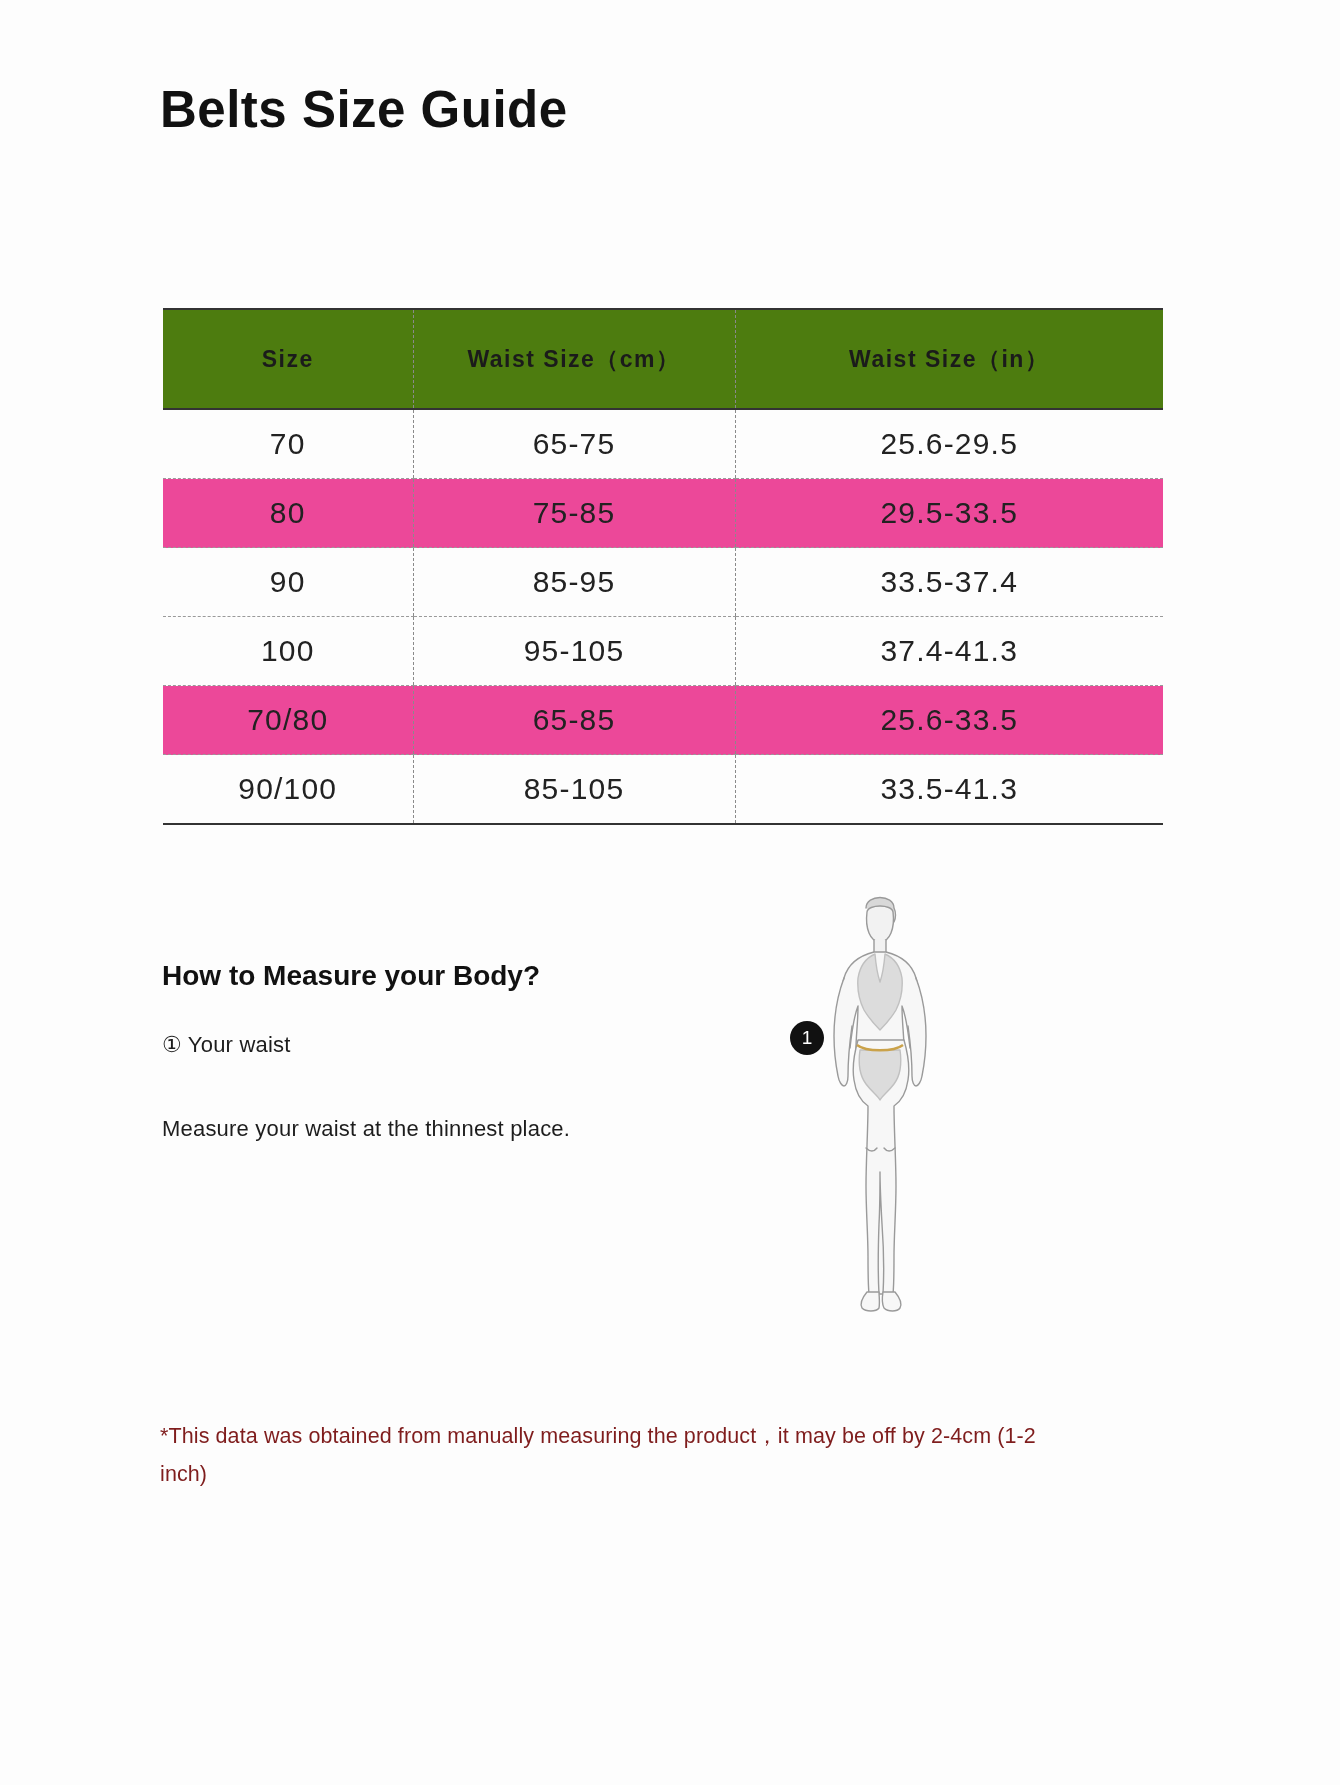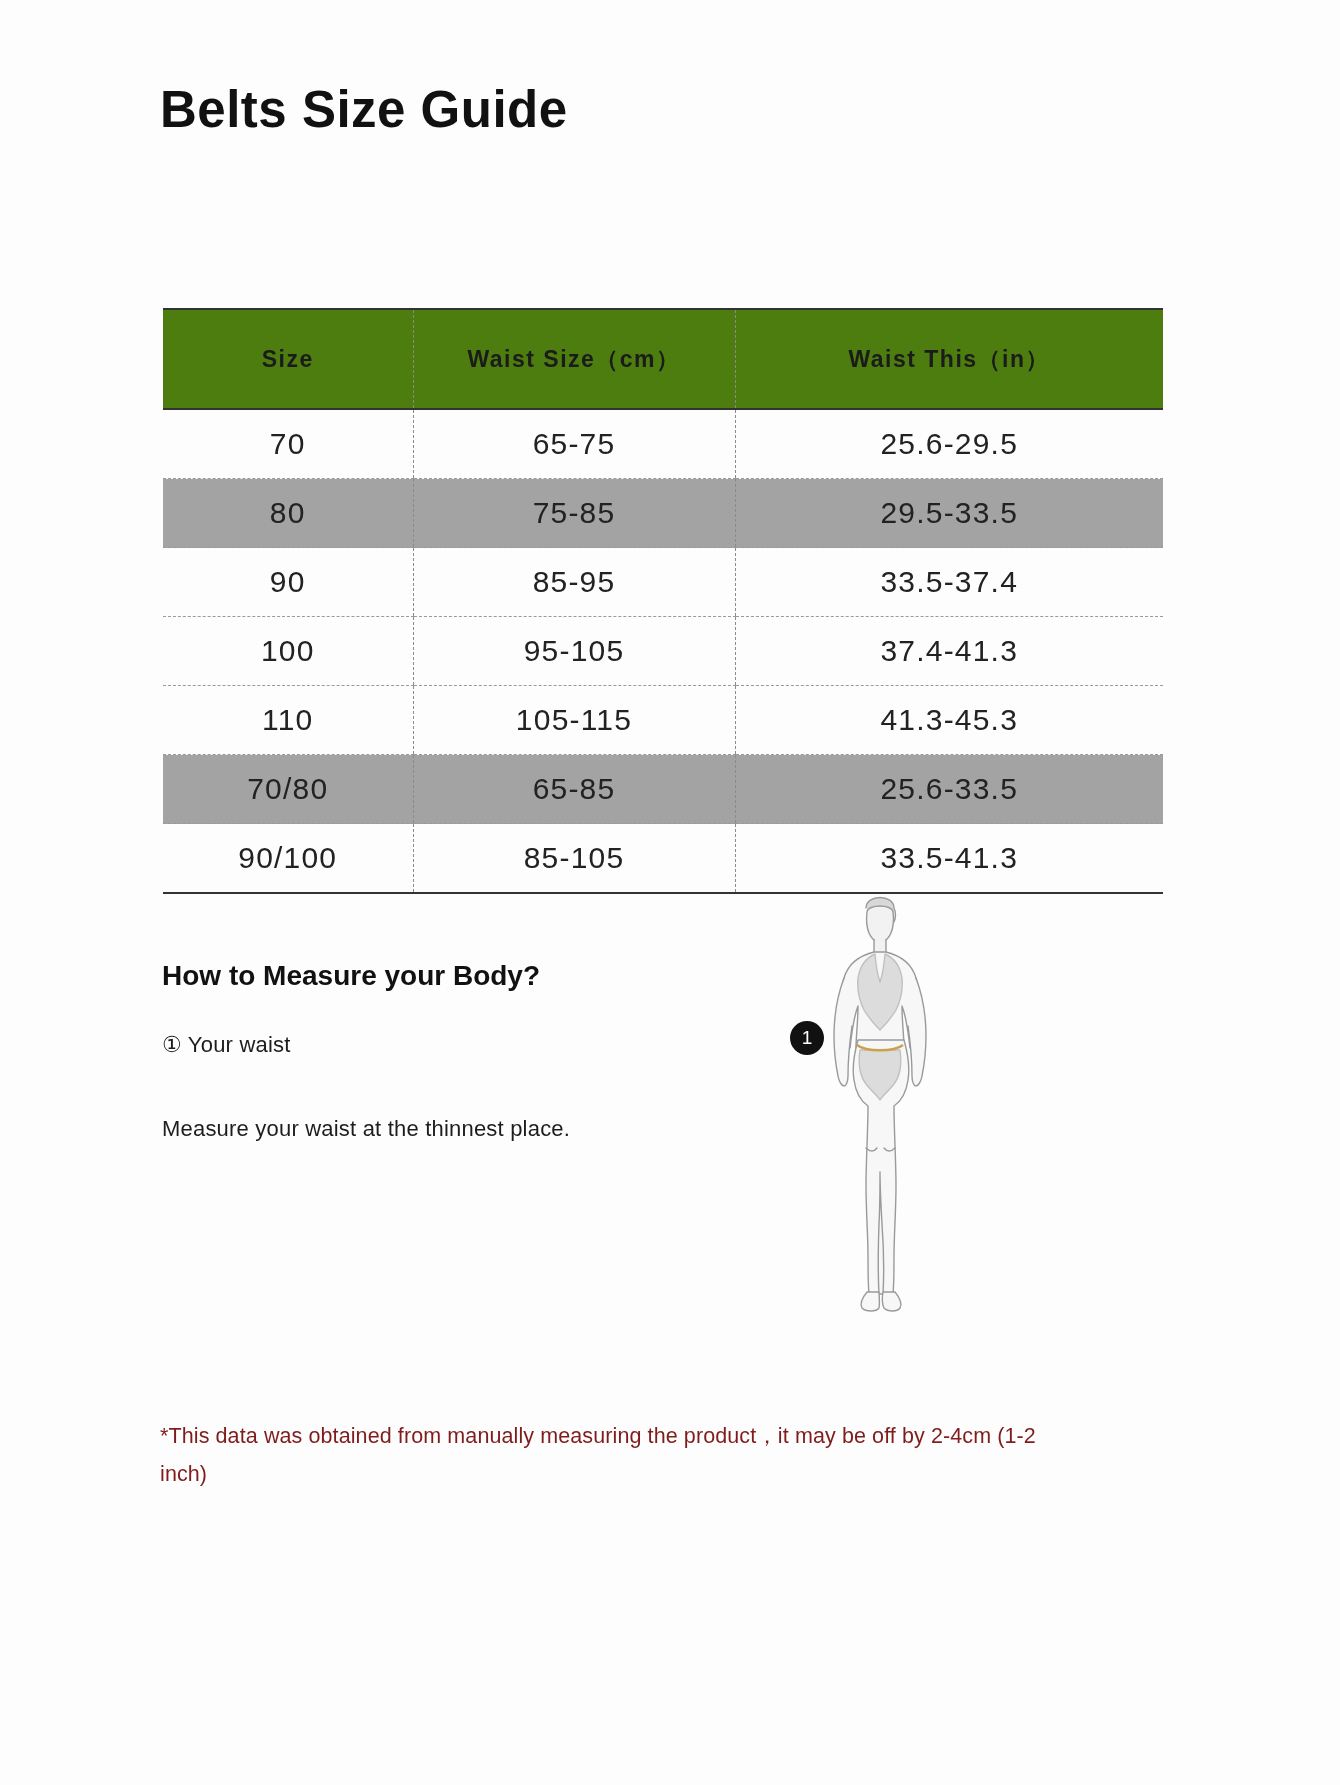--- a/index.html
+++ b/index.html
@@ -66,21 +66,21 @@
     letter-spacing: 1.2px;
     color: #222;
     text-align: center;
     padding: 17px 0 17px 0;
     border-bottom: 1px dashed #9a9a9a;
   }
   table.size-table tbody td.col-sep {
     border-left: 1px dashed #8a8a8a;
   }
   table.size-table tbody tr.alt td {
-    background: #a3a3a3;
+    background: #ec4899;
   }
   table.size-table tbody tr:last-child td {
     border-bottom: 2.5px solid #333;
   }
   
   col.c1 { width: 250px; }
   col.c2 { width: 322px; }
   col.c3 { width: 428px; }
 
   
@@ -156,21 +156,21 @@
     <table class="size-table">
       <colgroup>
         <col class="c1">
           <col class="c2">
           <col class="c3">
       </colgroup>
       <thead>
         <tr>
           <th>Size</th>
           <th class="col-sep">Waist Size（cm）</th>
-          <th class="col-sep">Waist This（in）</th>
+          <th class="col-sep">Waist Size（in）</th>
         </tr>
       </thead>
       <tbody>
         <tr>
           <td>70</td>
           <td class="col-sep">65-75</td>
           <td class="col-sep">25.6-29.5</td>
         </tr>
         <tr class="alt">
           <td>80</td>
@@ -179,25 +179,20 @@
         </tr>
         <tr>
           <td>90</td>
           <td class="col-sep">85-95</td>
           <td class="col-sep">33.5-37.4</td>
         </tr>
         <tr>
           <td>100</td>
           <td class="col-sep">95-105</td>
           <td class="col-sep">37.4-41.3</td>
-        </tr>
-        <tr>
-          <td>110</td>
-          <td class="col-sep">105-115</td>
-          <td class="col-sep">41.3-45.3</td>
         </tr>
         <tr class="alt">
           <td>70/80</td>
           <td class="col-sep">65-85</td>
           <td class="col-sep">25.6-33.5</td>
         </tr>
         <tr>
           <td>90/100</td>
           <td class="col-sep">85-105</td>
           <td class="col-sep">33.5-41.3</td>

